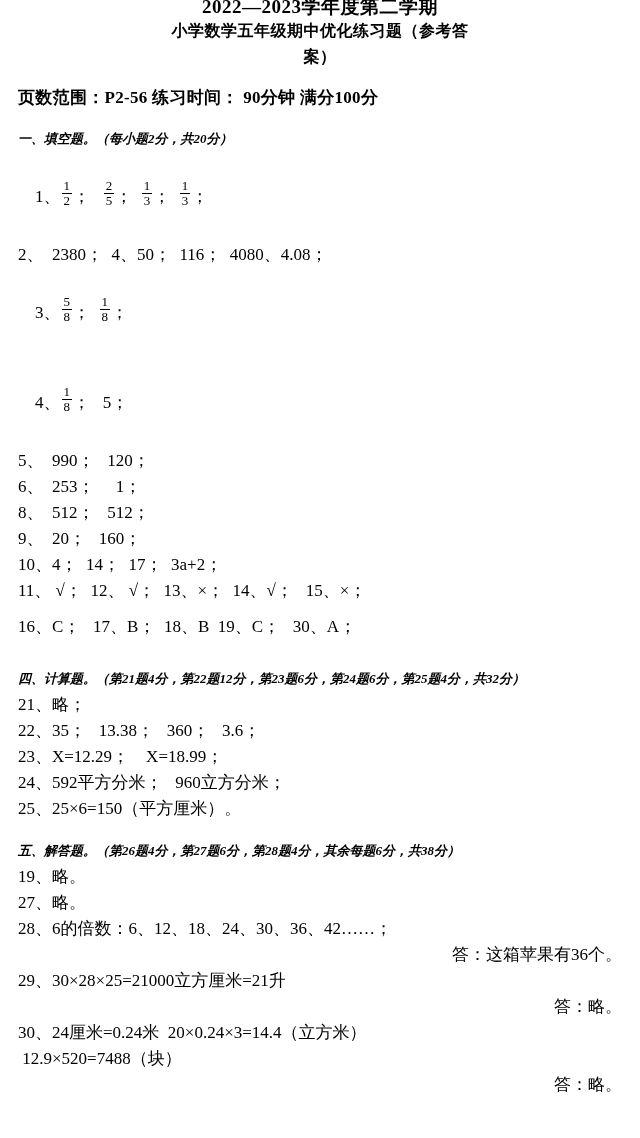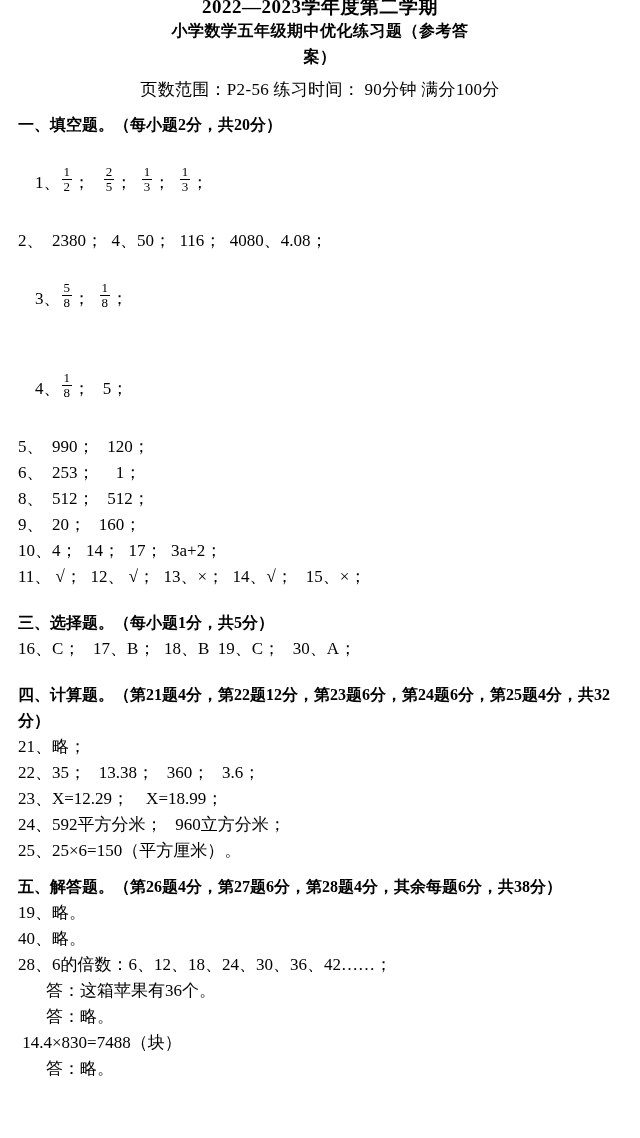--- a/index.html
+++ b/index.html
@@ -29,39 +29,42 @@
     letter-spacing: 0.5px;
   }
   .title-1 {
     margin-top: -4px;
   }
   .title-2 {
     font-size: 16px;
     line-height: 26px;
   }
   .subtitle {
-    text-align: center;
+    text-align: left;
     font-size: 17px;
     line-height: 24px;
-    margin-top: 8px;
+    margin-top: 16px;
     letter-spacing: 0.3px;
+    font-weight: bold;
   }
   .section-head {
     font-weight: bold;
-    font-size: 16px;
+    font-size: 13px;
     line-height: 26px;
-    margin-top: 10px;
+    margin-top: 16px;
+    font-style: italic;
   }
   .line {
     font-size: 17px;
     line-height: 26px;
     white-space: pre-wrap;
   }
   .line.indent {
     padding-left: 28px;
+    text-align: right;
   }
   .gap {
     height: 10px;
   }
   
   .frac {
     display: inline-block;
     vertical-align: -0.45em;
     text-align: center;
     font-size: 13px;
@@ -113,34 +116,35 @@
   <div class="line">5、  990；   120；</div>
   <div class="line">6、  253；     1；</div>
   <div class="line">8、  512；   512；</div>
   <div class="line">9、  20；   160；</div>
   <div class="line">10、4；  14；  17；  3a+2；</div>
 
   <div class="line">11、 √；  12、 √；  13、×；  14、√；   15、×；</div>
 
   <div class="gap"></div>
 
-  <div class="section-head">三、选择题。（每小题1分，共5分）</div>
   <div class="line">16、C；   17、B；  18、B  19、C；   30、A；</div>
 
   <div class="gap"></div>
 
   <div class="section-head">四、计算题。（第21题4分，第22题12分，第23题6分，第24题6分，第25题4分，共32分）</div>
   <div class="line">21、略；</div>
   <div class="line">22、35；   13.38；   360；   3.6；</div>
   <div class="line">23、X=12.29；    X=18.99；</div>
   <div class="line">24、592平方分米；   960立方分米；</div>
   <div class="line">25、25×6=150（平方厘米）。</div>
 
   <div class="section-head">五、解答题。（第26题4分，第27题6分，第28题4分，其余每题6分，共38分）</div>
   <div class="line">19、略。</div>
-  <div class="line">40、略。</div>
+  <div class="line">27、略。</div>
   <div class="line">28、6的倍数：6、12、18、24、30、36、42……；</div>
   <div class="line indent">答：这箱苹果有36个。</div>
+  <div class="line">29、30×28×25=21000立方厘米=21升</div>
   <div class="line indent">答：略。</div>
-  <div class="line"> 14.4×830=7488（块）</div>
+  <div class="line">30、24厘米=0.24米  20×0.24×3=14.4（立方米）</div>
+  <div class="line"> 12.9×520=7488（块）</div>
   <div class="line indent">答：略。</div>
 
 </div>
 
 </body></html>

